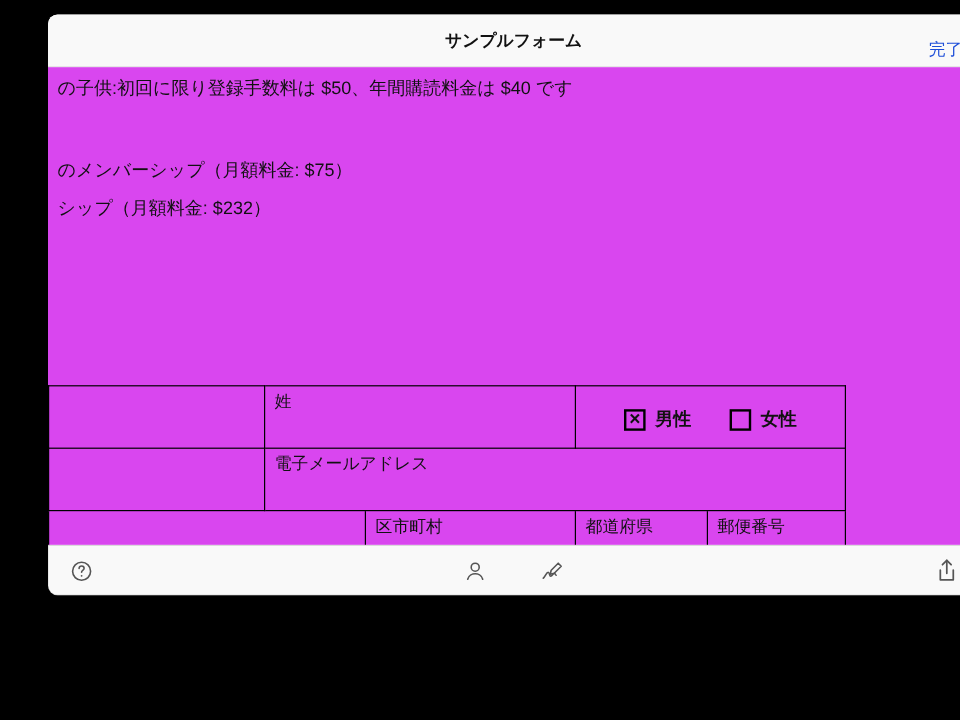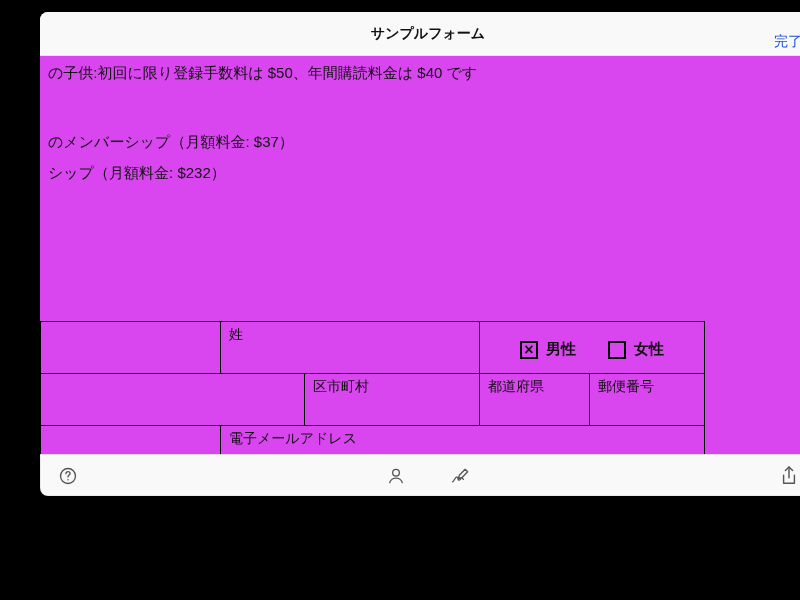--- a/index.html
+++ b/index.html
@@ -98,21 +98,21 @@
   <div class="window">
 
     <div class="titlebar">
       <div class="title">サンプルフォーム</div>
       <div class="done">完了</div>
     </div>
 
     <div class="content">
       <div class="form-text">
         <div class="line1">の子供:初回に限り登録手数料は $50、年間購読料金は $40 です</div>
-        <div class="opt">のメンバーシップ（月額料金: $37）</div>
+        <div class="opt">のメンバーシップ（月額料金: $75）</div>
         <div class="opt">シップ（月額料金: $232）</div>
       </div>
 
       <table class="table">
         <tbody>
             <tr>
           <td style="width:180px"></td>
           <td style="width:260px" colspan="2">姓</td>
           <td style="width:225px" colspan="2">
             <div class="gender">
@@ -121,28 +121,28 @@
                 <span>男性</span>
               </span>
               <span class="cb">
                 <span class="box"></span>
                 <span>女性</span>
               </span>
             </div>
           </td>
         </tr>
         <tr>
+          <td></td>
+          <td colspan="4">電子メールアドレス</td>
+        </tr>
+        <tr>
           <td colspan="2" style="width:265px"></td>
           <td style="width:175px">区市町村</td>
           <td style="width:110px">都道府県</td>
           <td style="width:115px">郵便番号</td>
-        </tr>
-        <tr>
-          <td></td>
-          <td colspan="4">電子メールアドレス</td>
         </tr>
       </tbody>
         </table>
     </div>
 
     <div class="toolbar">
       <div class="tb-btn">
         <svg width="20" height="20" viewBox="0 0 24 24" fill="none" stroke="#555" stroke-width="1.6">
           <circle cx="12" cy="12" r="9"></circle>
           <path d="M9.5 9.2c0-1.4 1.1-2.4 2.5-2.4s2.5 1 2.5 2.3c0 1-.6 1.5-1.4 2.1-.8.6-1.1 1-1.1 1.9" stroke-linecap="round"></path>

